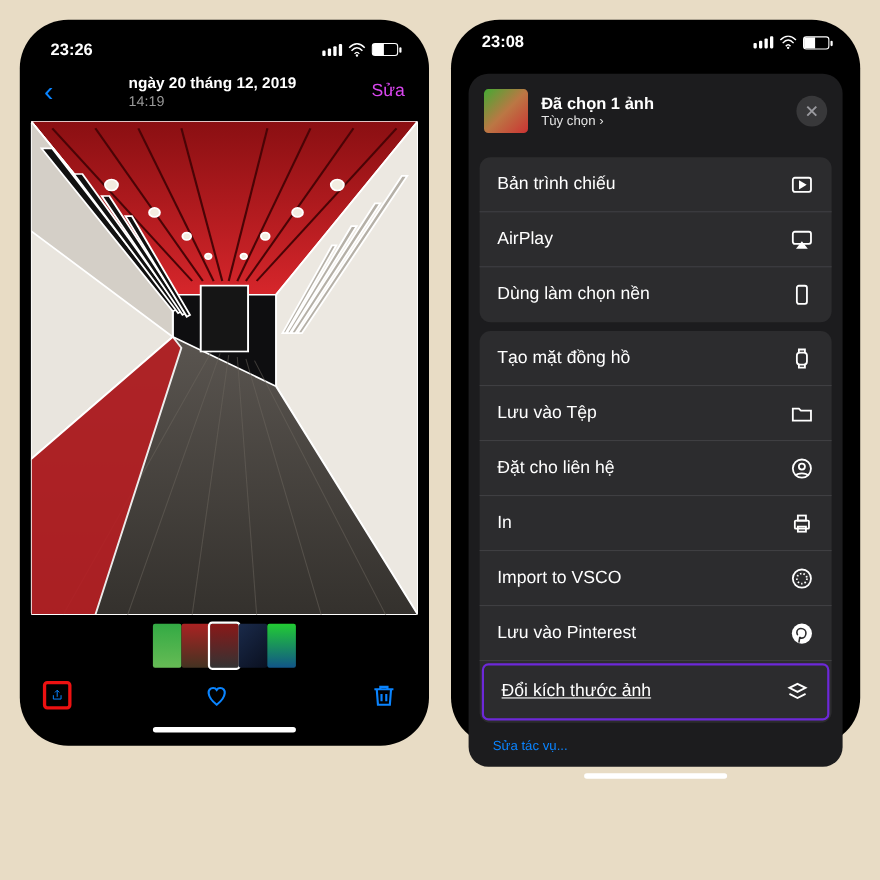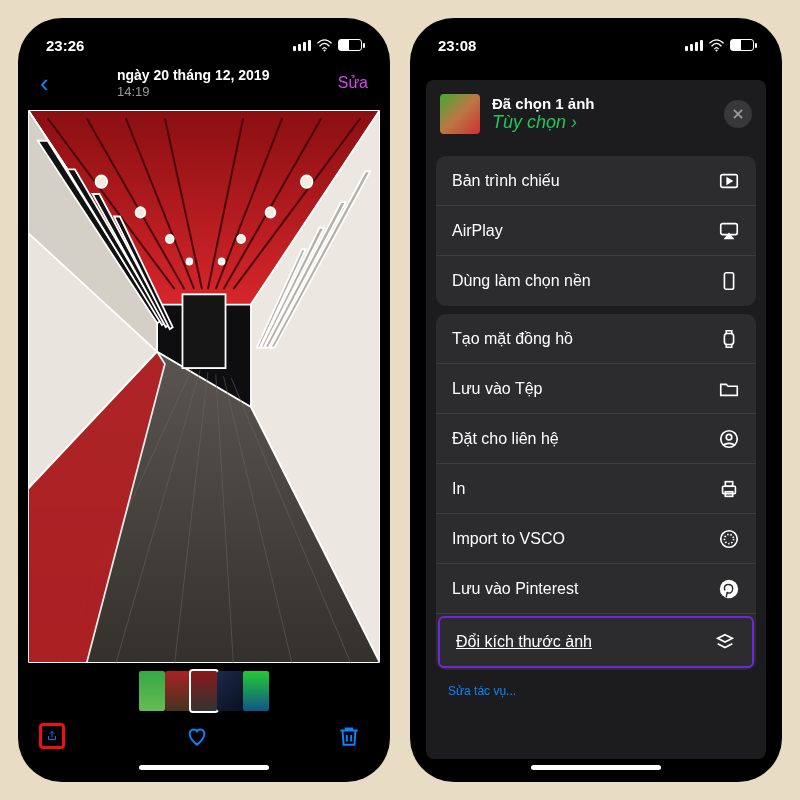--- a/index.html
+++ b/index.html
@@ -3,21 +3,21 @@
 <meta charset="utf-8">
 <style>
   * { box-sizing: border-box; margin: 0; padding: 0; }
   body {
     width: 800px; height: 800px;
     background: #e8dcc5;
     font-family: -apple-system, "Helvetica Neue", Arial, sans-serif;
     display: flex; gap: 20px; padding: 18px;
   }
   .phone {
-    width: 372px; height: 764px;
+    width: 372px; height: 660px;
     background: #000; border-radius: 44px;
     padding: 12px 10px 10px 10px;
     display: flex; flex-direction: column;
     position: relative; color: #fff;
   }
   .statusbar {
     height: 30px; display: flex; justify-content: space-between; align-items: center;
     padding: 0 18px; font-size: 15px; font-weight: 600;
   }
   .sb-icons { display: flex; gap: 5px; align-items: center; }
@@ -47,30 +47,30 @@
   .toolbar {
     height:46px; display:flex; justify-content:space-between; align-items:center;
     padding: 0 18px;
   }
   .tb-ic { width:26px; height:26px; color:#0a84ff; display:flex;align-items:center;justify-content:center;}
   .hl { border:3px solid #e11; border-radius:4px; padding:4px; margin:-7px;}
   .homebar { height:5px; width:130px; background:#fff; border-radius:3px; margin: 6px auto 2px auto;}
   
   .right-body { flex:1; display:flex; flex-direction:column; padding:0;}
   .sheet {
-    background:#1c1c1e; border-radius:8px; margin:20px 6px 0 6px;
+    background:#1c1c1e; border-radius:18px; margin:20px 6px 0 6px;
     flex:1; display:flex; flex-direction:column; overflow:hidden;
     padding-bottom:6px;
   }
   .sheet-head {
     display:flex; align-items:center; gap:12px; padding:14px 14px 14px 14px;
   }
   .mini { width:40px; height:40px; border-radius:4px; background:linear-gradient(135deg,#4a3,#b74,#c33);}
   .sheet-title { font-size:15px; font-weight:600;}
-  .sheet-opts { color:#22c55e; font-size:18px;font-style:italic;}
+  .sheet-opts { color:#e5e5e5; font-size:12px;}
   .close { margin-left:auto; width:28px;height:28px;border-radius:14px;background:#38383a;display:flex;align-items:center;justify-content:center;color:#9a9a9f;font-size:15px;}
   .group { background:#2c2c2e; border-radius:10px; margin:8px 10px 0 10px;}
   .row {
     height:50px; display:flex; align-items:center; justify-content:space-between;
     padding:0 16px; font-size:16px; border-bottom:0.5px solid #3f3f42;
   }
   .row:last-child { border-bottom:none;}
   .row .ic { width:22px; height:22px; color:#fff; flex-shrink:0;}
   .row.hl-row { border:2px solid #6d28d9; border-radius:6px; margin:2px; height:52px;text-decoration:underline;}
   .editactions { color:#0a84ff; font-size:12px; padding:14px 22px 6px 22px;}

